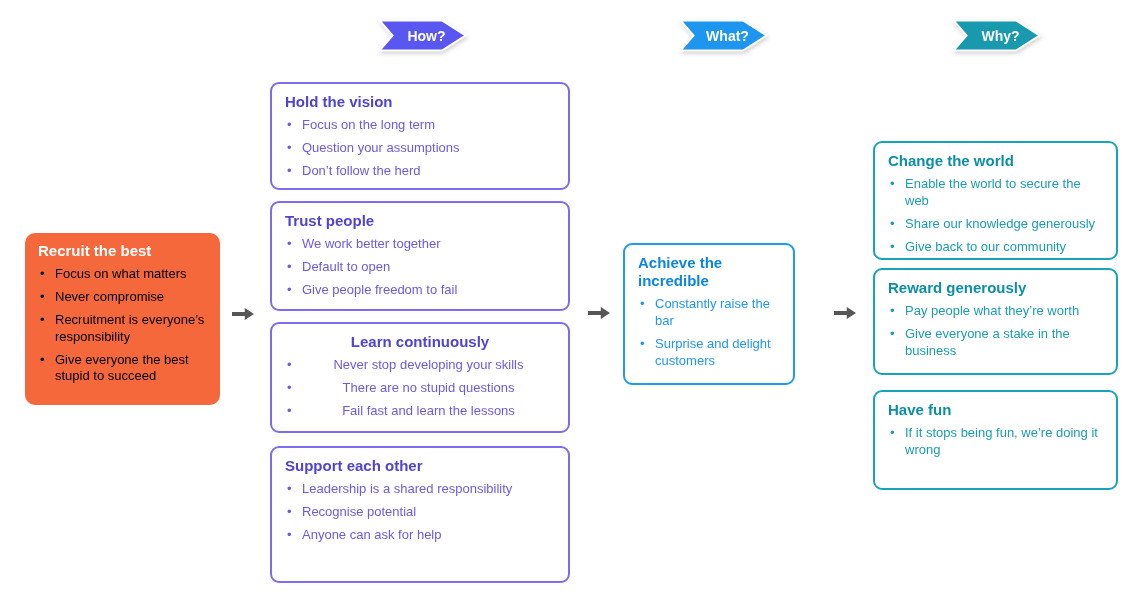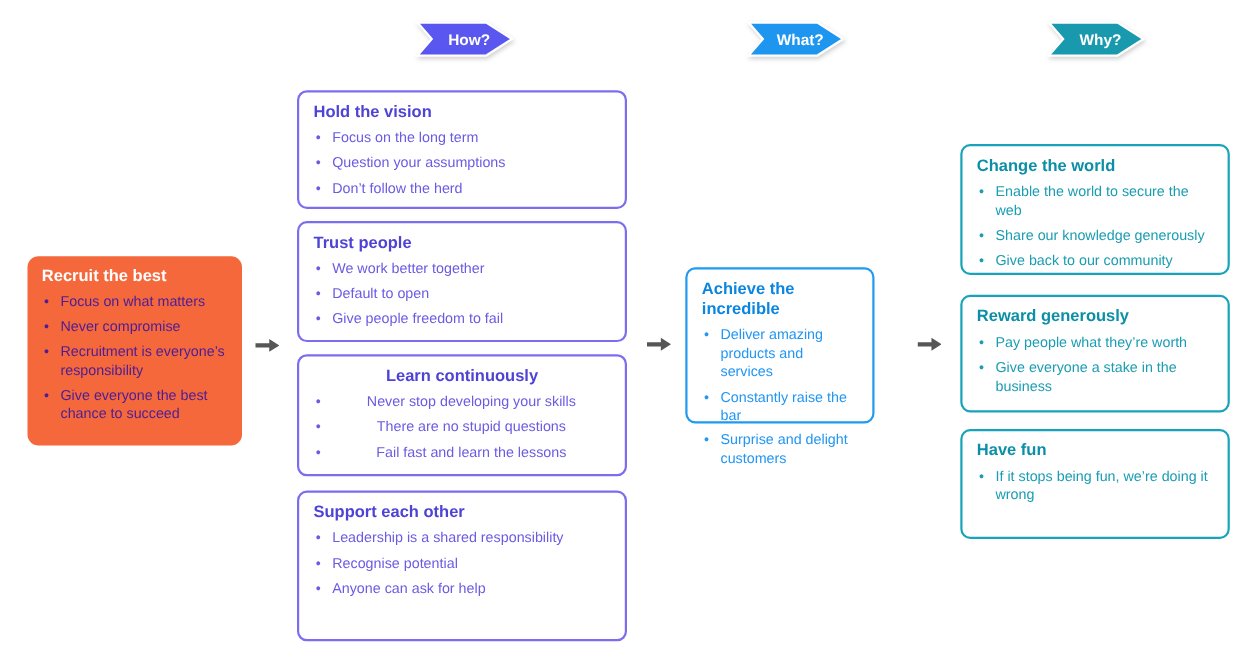--- a/index.html
+++ b/index.html
@@ -32,21 +32,21 @@
     margin-top:6px;
   }
   ul.bullets li::before { content:"\2022"; position:absolute; left:2px; }
 
   
   .card-orange {
     left:25px; top:233px; width:195px; height:172px;
     background:#f4683c; border:none; border-radius:10px;
   }
   .card-orange .card-title { color:#ffffff; }
-  .card-orange ul.bullets li { color:#4c1d95; }
+  .card-orange ul.bullets li { color:#000000; }
 
   
   .card-purple { left:270px; width:300px; border:2px solid #7b6cf0; }
   .card-purple .card-title { color:#4e43d4; }
   .card-purple ul.bullets li { color:#6a5be2; }
   .card-p1 { top:82px;  height:108px; }
   .card-p2 { top:201px; height:110px; }
   .card-p3 { top:322px; height:111px;text-align:center; }
   .card-p4 { top:446px; height:137px; }
 
@@ -55,21 +55,21 @@
     left:623px; top:243px; width:172px; height:142px;
     border:2px solid #1e9af0;
   }
   .card-blue .card-title { color:#0a85e0; }
   .card-blue ul.bullets li { color:#2196f3; }
 
   
   .card-teal { left:873px; width:245px; border:2px solid #17a4ba; }
   .card-teal .card-title { color:#0b8fa6; }
   .card-teal ul.bullets li { color:#1a9db2; }
-  .card-t1 { top:131px; height:119px; }
+  .card-t1 { top:141px; height:119px; }
   .card-t2 { top:268px; height:107px; }
   .card-t3 { top:390px; height:100px; }
 
   
   .flow-arrow {
     position:absolute; width:22px; height:14px; background:#565656;
     clip-path:polygon(0 36%, 58% 36%, 58% 8%, 100% 50%, 58% 92%, 58% 64%, 0 64%);
   }
   .arrow-1 { left:232px; top:307px; }
   .arrow-2 { left:588px; top:306px; }
@@ -100,21 +100,21 @@
     </svg>
     <span class="lane-label">Why?</span>
   </div>
 
   <div class="card card-orange">
     <div class="card-title">Recruit the best</div>
     <ul class="bullets">
         <li>Focus on what matters</li>
         <li>Never compromise</li>
         <li>Recruitment is everyone’s responsibility</li>
-        <li>Give everyone the best chance to succeed</li>
+        <li>Give everyone the best stupid to succeed</li>
       </ul>
   </div>
 
   <div class="flow-arrow arrow-1"></div>
   <div class="flow-arrow arrow-2"></div>
   <div class="flow-arrow arrow-3"></div>
 
   <div class="card card-purple card-p1">
     <div class="card-title">Hold the vision</div>
     <ul class="bullets">
@@ -144,21 +144,20 @@
     <ul class="bullets">
         <li>Leadership is a shared responsibility</li>
         <li>Recognise potential</li>
         <li>Anyone can ask for help</li>
       </ul>
   </div>
 
   <div class="card card-blue">
     <div class="card-title">Achieve the incredible</div>
     <ul class="bullets">
-        <li>Deliver amazing products and services</li>
         <li>Constantly raise the bar</li>
         <li>Surprise and delight customers</li>
       </ul>
   </div>
 
   <div class="card card-teal card-t1">
     <div class="card-title">Change the world</div>
     <ul class="bullets">
         <li>Enable the world to secure the web</li>
         <li>Share our knowledge generously</li>

